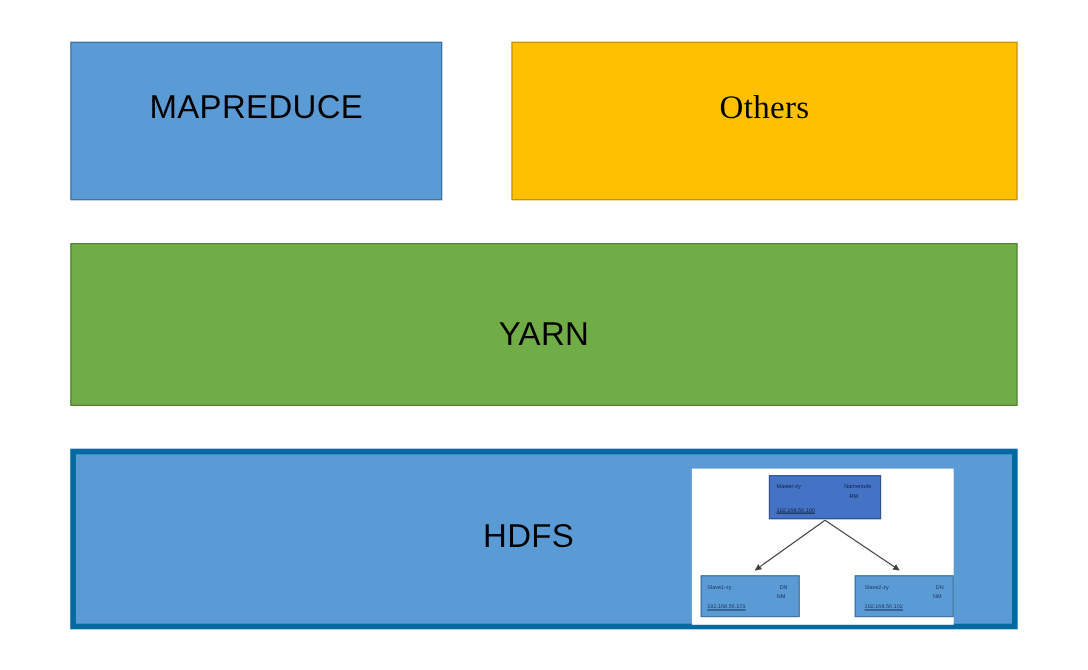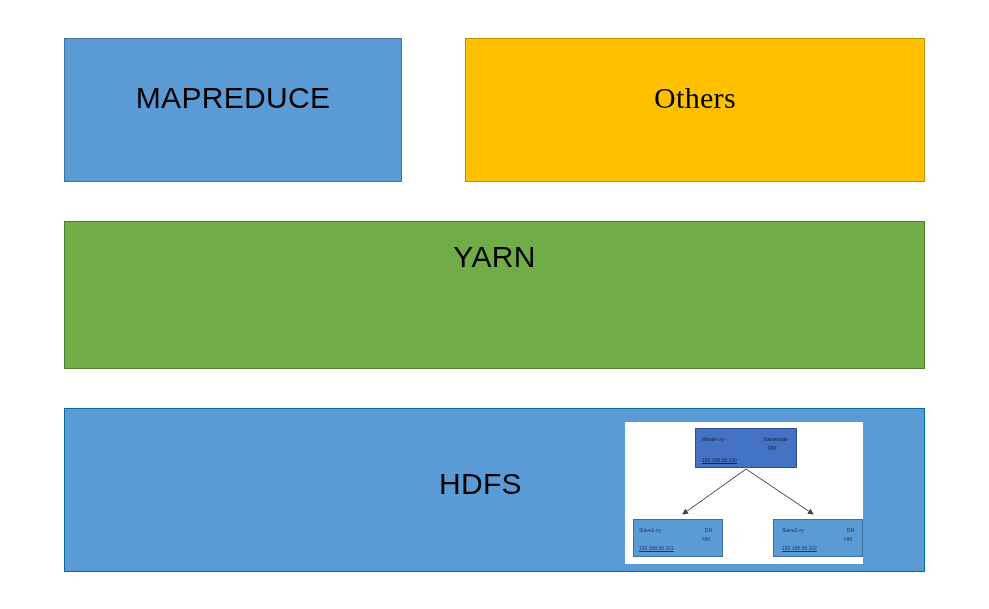--- a/index.html
+++ b/index.html
@@ -54,30 +54,30 @@
 
   
   #box-yarn {
     left: 64px;
     top: 221px;
     width: 861px;
     height: 148px;
     background: #70AD47;
     border: 1px solid #507E32;
   }
-  #box-yarn .layer-label { margin-top: 18px; }
+  #box-yarn .layer-label { margin-top: 66px; }
 
   
   #box-hdfs {
     left: 64px;
     top: 408px;
     width: 861px;
     height: 164px;
     background: #5B9BD5;
-    border: 1px solid #0369a1;
+    border: 5px solid #0369a1;
   }
   #box-hdfs .layer-label {
     position: absolute;
     left: 0;
     right: 0;
     top: 0;
     margin-top: 58px;
     text-align: center;
     transform: translateX(-14px);
   }

